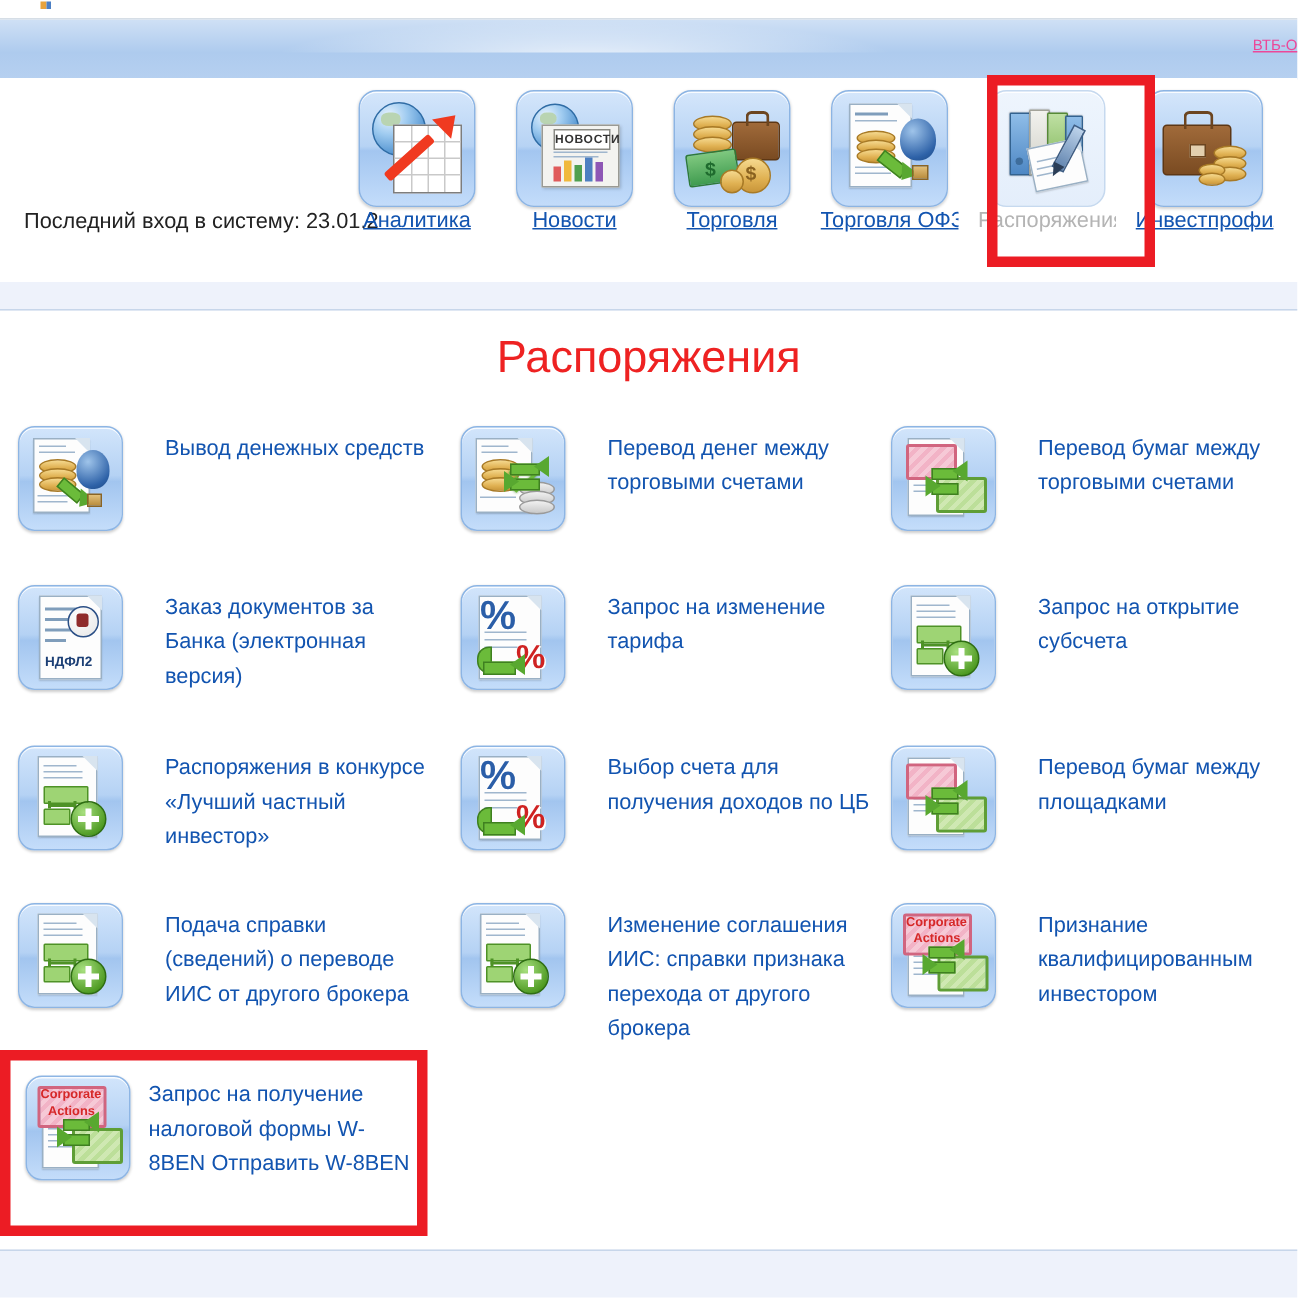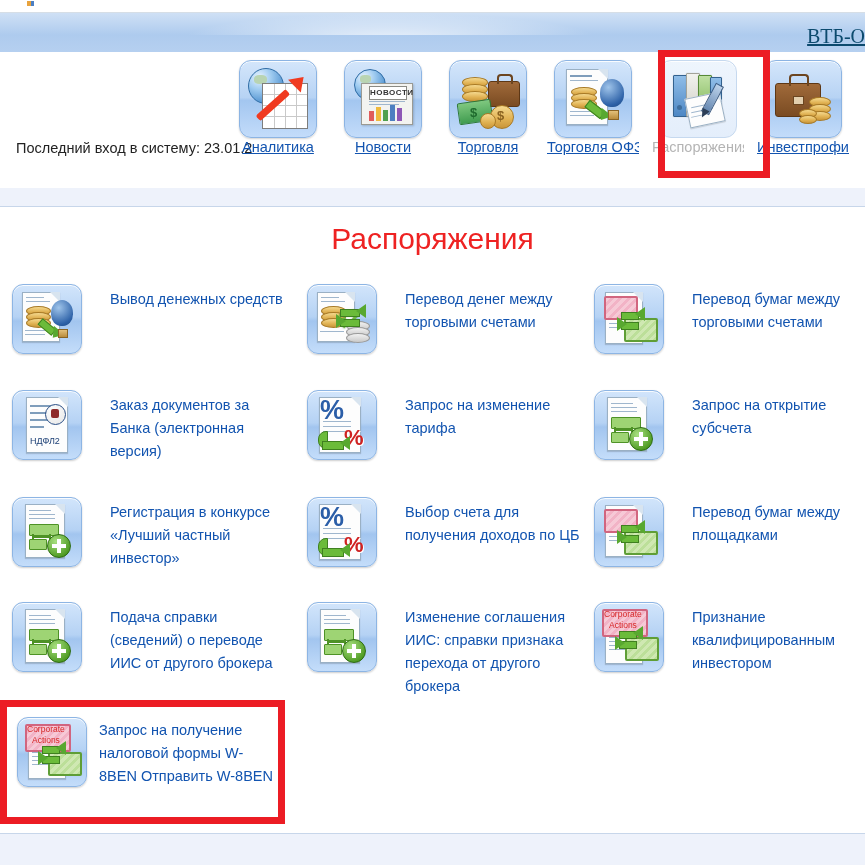--- a/index.html
+++ b/index.html
@@ -48,26 +48,25 @@
   }
   .header-band .glow {
     position: absolute;
     left: 180px; top: 0;
     width: 420px; height: 22px;
     background: radial-gradient(ellipse at 50% 120%, rgba(255,255,255,.75), rgba(255,255,255,0) 70%);
   }
   .brand-link {
     position: absolute;
     right: 0px; top: 25px;
-    font-size: 20px;
-    color: #0c4a6e;
+    font-size: 10px;
+    color: #ec4899;
     text-decoration: underline;
     white-space: nowrap;
     letter-spacing: 0px;
-    font-family: Liberation Serif, serif;
   }
 
   
   .nav-area {
     position: absolute;
     left: 0; top: 52px;
     width: 865px; height: 136px;
     background: #ffffff;
   }
   .last-login {
@@ -329,21 +328,21 @@
   
   .pct {
     position: absolute;
     font-weight: bold;
     font-family: "Liberation Sans", sans-serif;
   }
 
   .corp-label {
     position: absolute;
     font-size: 8.5px;
-    font-weight: normal;
+    font-weight: bold;
     color: #d62828;
     line-height: 9px;
     white-space: nowrap;
   }
 
   
   .globe {
     position: absolute;
     border-radius: 50%;
     background:
@@ -710,21 +709,21 @@
           <div class="line thin ic" style="left:16px;top:16px;width:26px;"></div>
           <div class="line thin ic" style="left:16px;top:20px;width:26px;"></div>
           <div class="gbox ic" style="left:16px;top:26px;width:28px;height:10px;"></div>
           <div class="gbox ic" style="left:16px;top:41px;width:16px;height:9px;"></div>
           <div class="ic" style="left:19px;top:36px;width:2px;height:5px;background:#4e9226;"></div>
           <div class="ic" style="left:19px;top:38px;width:18px;height:2px;background:#4e9226;"></div>
           <div class="ic" style="left:36px;top:36px;width:2px;height:5px;background:#4e9226;"></div>
           <div class="plus-circle ic" style="left:34px;top:36px;width:22px;height:22px;"></div>
         </div>
         <div class="cell-text">
-          <span class="sub">Регистрация в конкурсе</span>
+          <span class="sub">Распоряжения в конкурсе</span>
           <span class="sub">«Лучший частный</span>
           <span class="sub">инвестор»</span>
         </div>
       </div>
 
       <div class="cell c1">
         <div class="tile">
           <div class="doc ic" style="left:11px;top:6px;width:40px;height:54px;"></div>
           <div class="line thin ic" style="left:15px;top:30px;width:28px;"></div>
           <div class="line thin ic" style="left:15px;top:35px;width:28px;"></div>

